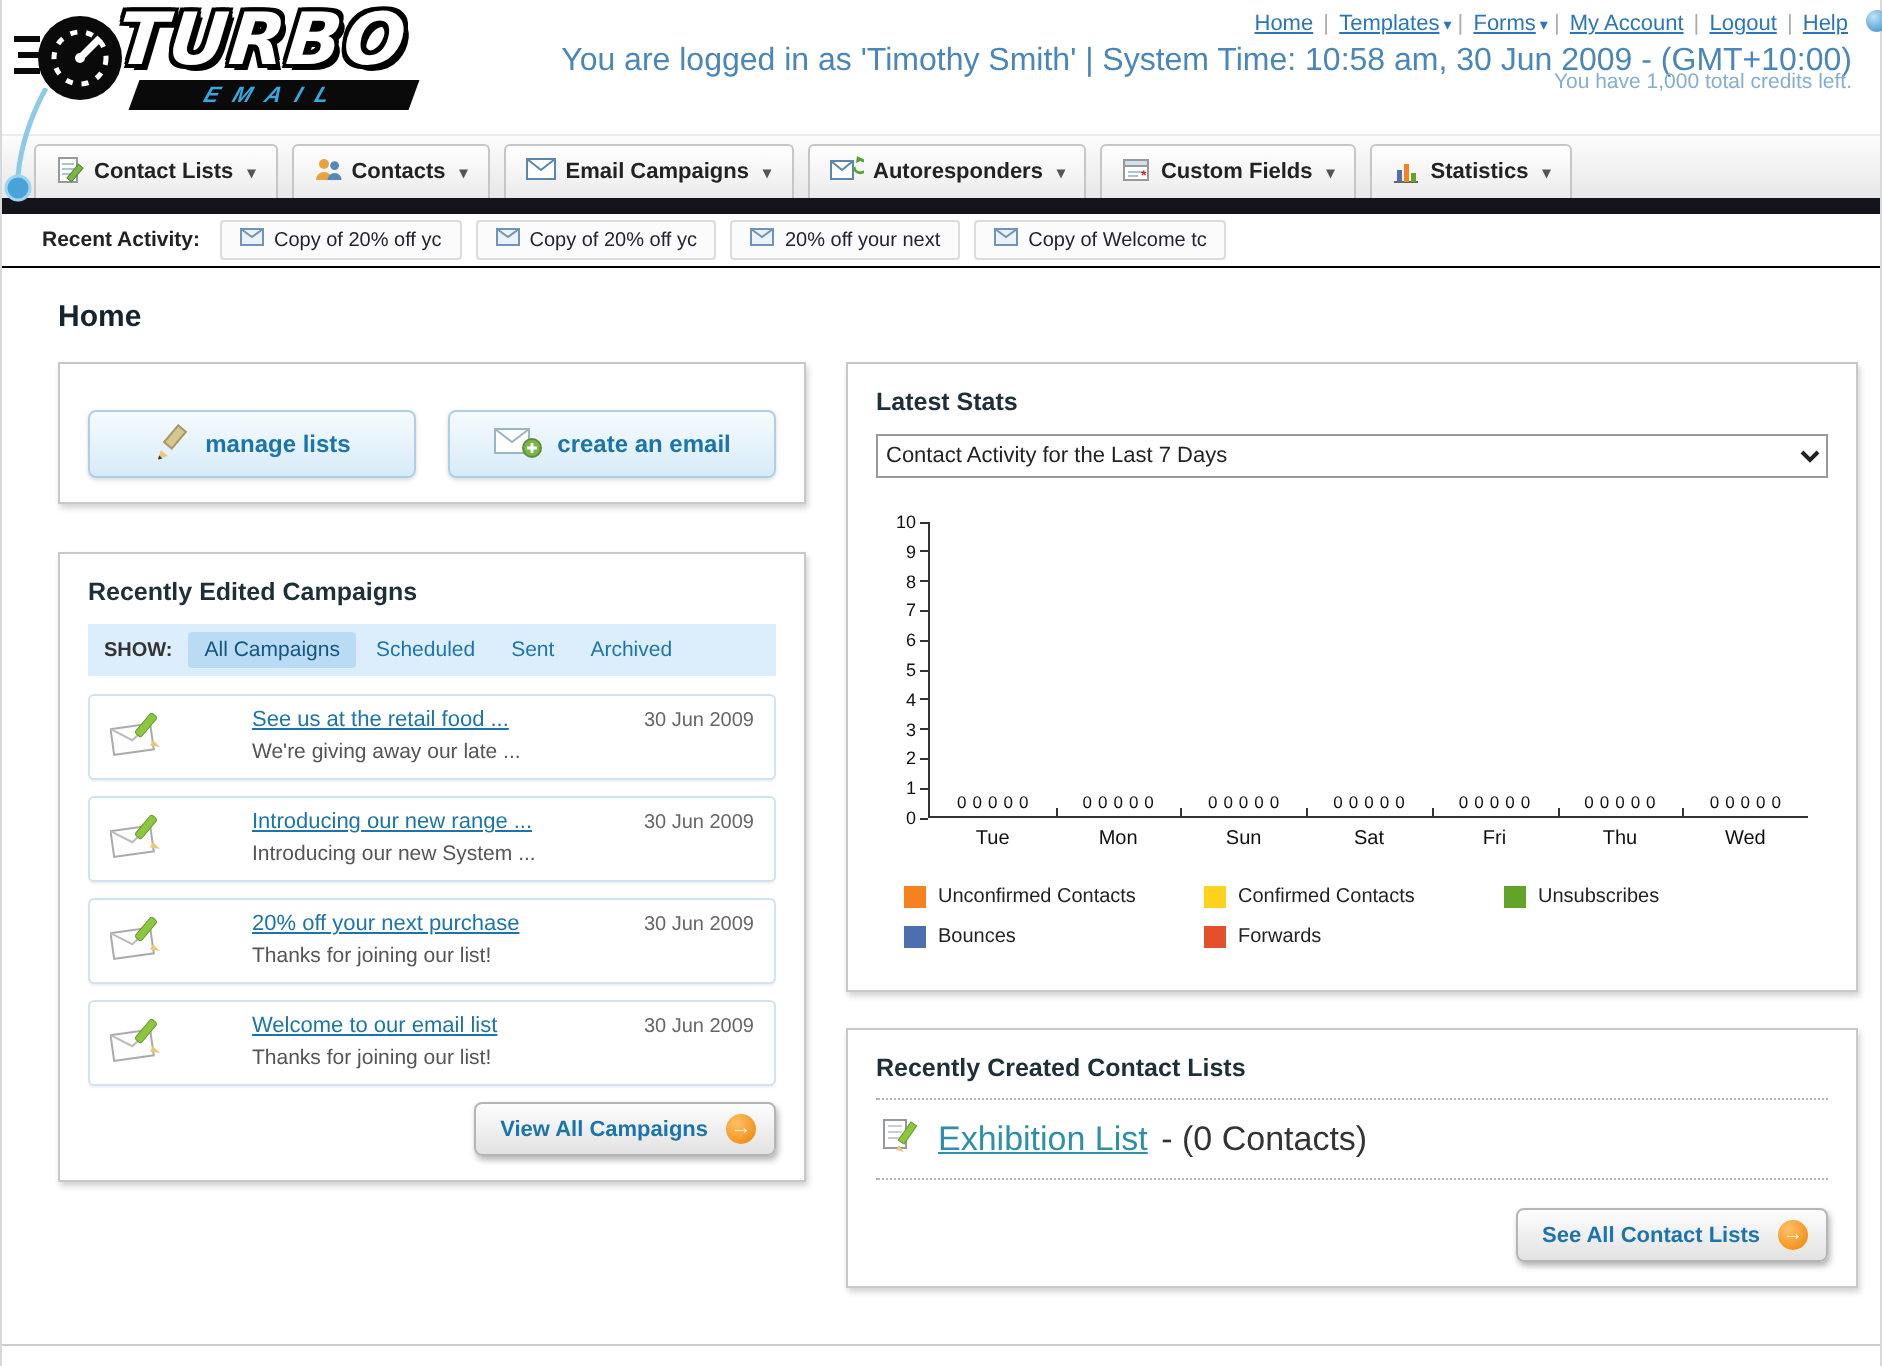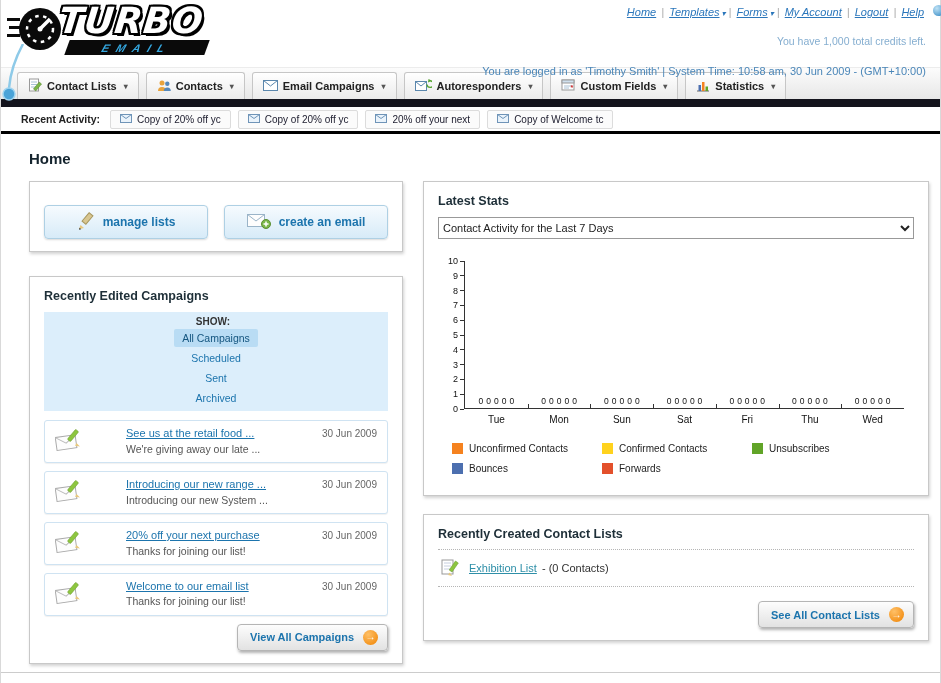--- a/index.html
+++ b/index.html
@@ -11,35 +11,35 @@
   
   .topbar { position:relative; height:67px; background:#fff; }
   .logo { position:absolute; left:6px; top:2px; width:250px; height:60px; cursor:pointer; }
   .logo-gauge { position:absolute; left:0; top:4px; }
   .logo-turbo { position:absolute; left:52px; top:-2px; font-family:"DejaVu Sans", sans-serif; font-size:36px; font-weight:bold; font-style:italic; letter-spacing:1px; color:#fff; transform:skewX(-6deg);
      text-shadow:2px 0 #000,-2px 0 #000,0 2px #000,0 -2px #000,2px 2px #000,-2px -2px #000,2px -2px #000,-2px 2px #000,3px 3px 0 #000; }
   .logo-emailbar { position:absolute; left:60px; top:38px; width:140px; height:15px; background:#0a0a0a; transform:skewX(-20deg); display:flex; align-items:center; justify-content:center; }
   .logo-email { color:#35a8e0; font-weight:bold; font-style:italic; font-size:11px; letter-spacing:7px; }
   .cursor-decoration { position:absolute; left:0; top:44px; }
 
-  .top-links { position:absolute; top:6px; right:14px; font-size:11px; color:#aaa; white-space:nowrap;font-style:italic; }
+  .top-links { position:absolute; top:6px; right:14px; font-size:11px; color:#aaa; white-space:nowrap; }
   .top-links a { color:#2a76bb; text-decoration:underline; cursor:pointer; margin:0 2px; }
   .top-links .caret { color:#2a76bb; font-size:8px; }
   .edge-dot { position:absolute; top:5px; right:-4px; width:11px; height:11px; border-radius:50%; background:radial-gradient(circle at 35% 30%, #bfe2f5, #2f86c2); }
-  .login-info { position:absolute; top:22px; right:14px; font-size:11px; color:#4a86b8;margin-top:43px; }
+  .login-info { position:absolute; top:22px; right:14px; font-size:16px; color:#4a86b8; }
   .credits { position:absolute; top:35px; right:14px; font-size:10.5px; color:#85aed0; }
 
   
   .mainnav { height:32px; background:linear-gradient(#fcfcfc,#e7e7e7); border-top:1px solid #ececec; display:flex; align-items:flex-end; padding-left:16px; gap:7px; }
   .nav-tab { display:flex; align-items:center; gap:5px; height:27px; padding:0 10px; background:linear-gradient(#ffffff,#ebebeb); border:1px solid #c6c6c6; border-bottom:none; border-radius:3px 3px 0 0; font-weight:bold; color:#222; font-size:11px; cursor:pointer; white-space:nowrap; }
   .nav-tab .caret { font-size:8px; color:#555; margin-left:2px; }
   .darkbar { height:8px; background:#14141d; }
 
   
-  .activity { min-height:27px; display:flex; align-items:center; padding:2px 0 2px 20px; border-bottom:3px solid #000000; background:#fff; }
+  .activity { min-height:27px; display:flex; align-items:center; padding:2px 0 2px 20px; border-bottom:1px solid #000000; background:#fff; }
   .activity-label { font-weight:bold; color:#222; font-size:10.5px; margin-right:10px; }
   .activity-item { display:flex; align-items:center; gap:5px; padding:3px 9px; border:1px solid #dcdcdc; border-radius:2px; background:#fbfbfb; color:#223; font-size:10px; margin-right:7px; cursor:pointer; white-space:nowrap; }
 
   
   .content { padding:12px 30px 0 28px; }
   .page-title { font-size:15px; font-weight:bold; color:#15242e; margin:4px 0 14px 0; }
   .columns { display:flex; gap:20px; align-items:flex-start; }
   .left-col { width:374px; flex:none; }
   .right-col { flex:1; }
   .panel { background:#fff; border:1px solid #c8c8c8; box-shadow:1px 2px 3px rgba(0,0,0,0.18); padding:12px 14px; }
@@ -47,21 +47,21 @@
 
   
   .get-started { margin-bottom:24px; }
   .gs-head { display:flex; justify-content:space-between; align-items:center; }
   .gs-link { font-size:10px; color:#1c74ad; text-decoration:underline; cursor:pointer; }
   .gs-buttons { display:flex; gap:16px; margin-top:11px; }
   .gs-btn { flex:1; height:34px; display:flex; align-items:center; justify-content:center; gap:8px; background:linear-gradient(#f6fbfe,#d7ebf8); border:1px solid #aed0e4; border-radius:4px; color:#1c74ad; font-weight:bold; font-size:12px; box-shadow:0 1px 2px rgba(0,0,0,0.15); cursor:pointer; }
 
   
   .campaigns .panel-title { margin-bottom:9px; }
-  .camp-tabs { background:#dceefb; display:flex; align-items:center; padding:4px 8px; gap:2px; font-size:10.5px;flex-direction:column; }
+  .camp-tabs { background:#dceefb; display:flex; align-items:center; padding:4px 8px; gap:2px; font-size:10.5px; }
   .camp-show { font-weight:bold; color:#333; margin-right:6px; font-size:10px; }
   .camp-tab { padding:3px 8px; color:#1c74ad; cursor:pointer; }
   .camp-tab.active { background:#b9dcf4; border-radius:2px; color:#14557f; }
   .camp-list { margin-top:9px; }
   .camp-item { position:relative; border:1px solid #cfe3f2; border-radius:3px; padding:6px 10px; display:flex; gap:10px; margin-bottom:8px; box-shadow:0 1px 1px rgba(0,0,0,0.06); background:#fff; }
   .camp-text { line-height:1.25;margin-left:33px; }
   .camp-title { color:#1c74ad; font-size:11px; text-decoration:underline; cursor:pointer; }
   .camp-sub { color:#555; font-size:10.5px; margin-top:2px; }
   .camp-date { position:absolute; right:10px; top:7px; color:#666; font-size:10px;margin-left:20px; }
   .camp-footer { text-align:right; margin-top:6px; }
@@ -81,21 +81,21 @@
   .chart-group::before { content:""; position:absolute; left:0; bottom:0; width:1px; height:4px; background:#333; }
   .chart-group:first-child::before { display:none; }
   .chart-vals { display:flex; gap:3px; font-size:8.5px; color:#111; margin-bottom:2px; }
   .chart-cat { position:absolute; bottom:-17px; left:50%; transform:translateX(-50%); font-size:10px; color:#111; }
   .chart-legend { display:flex; flex-wrap:wrap; width:462px; margin:34px 0 0 14px; }
   .legend-item { width:150px; display:flex; align-items:center; gap:6px; font-size:10px; color:#222; margin-bottom:9px; }
   .legend-swatch { width:11px; height:11px; flex:none; display:inline-block; }
 
   
   .contact-lists .panel-title { padding-bottom:8px; border-bottom:1px dotted #b5b5b5; }
-  .cl-item { display:flex; align-items:center; gap:9px; padding:7px 2px; border-bottom:1px dotted #b5b5b5; font-size:11px; }
+  .cl-item { display:flex; align-items:center; gap:9px; padding:7px 2px; border-bottom:1px dotted #b5b5b5; font-size:17px; }
   .cl-name { color:#2e8fa8; text-decoration:underline; cursor:pointer; }
   .cl-suffix { color:#333; margin-left:2px; }
   .cl-footer { text-align:right; margin-top:14px; }
 </style>
 </head>
 <body>
 
 <div class="page">
 
   <header class="topbar">

